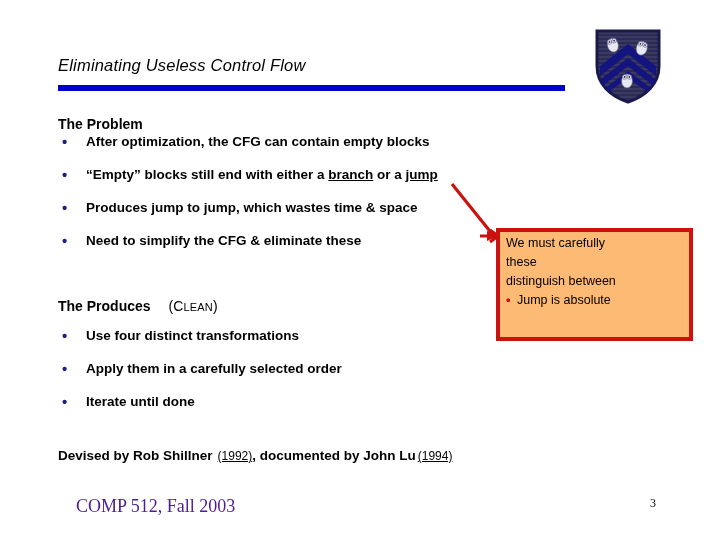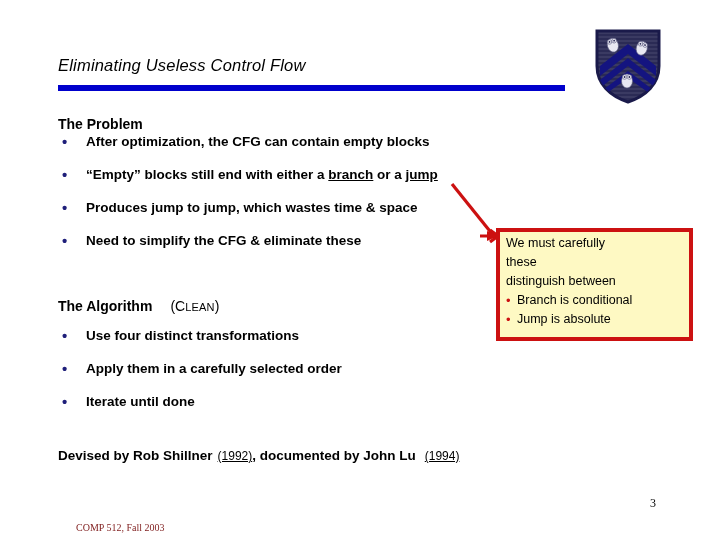--- a/index.html
+++ b/index.html
@@ -98,21 +98,21 @@
 
   
   #callout-box {
     position: absolute;
     left: 496px;
     top: 228px;
     width: 197px;
     height: 113px;
     box-sizing: border-box;
     border: 4px solid #CC1111;
-    background: #fef9c3;
+    background: #fdba74;
   }
   #callout-text {
     position: absolute;
     left: 6px;
     top: 2px;
     width: 186px;
     font-size: 12.5px;
     font-weight: normal;
     line-height: 19px;
     color: #000000;
@@ -155,30 +155,30 @@
     font-size: 13.5px;
     font-weight: bold;
     white-space: nowrap;
   }
   .year {
     font-weight: normal;
     font-size: 12px;
     padding-left: 5px;
     text-decoration: underline;
   }
-  .year-tight { padding-left: 9px; }
+  .year-tight { padding-left: 2px; }
 
   
   #footer-course {
     position: absolute;
     left: 76px;
-    top: 522px;
+    top: 496px;
     font-family: "Liberation Serif", serif;
-    font-size: 10px;
-    color: #7f1d1d;
+    font-size: 18px;
+    color: #4c1d95;
     white-space: nowrap;
   }
   #footer-page {
     position: absolute;
     left: 650px;
     top: 496px;
     font-family: "Liberation Serif", serif;
     font-size: 12px;
     color: #000000;
   }
@@ -275,31 +275,30 @@
   </div>
 
   <div id="callout-box">
     <div id="callout-text">
       <div>We must carefully</div>
       <div>these</div>
       <div>distinguish between</div>
       <ul id="callout-sublist">
         <li class="callout-sub-item">
           <span class="callout-sub-marker">•</span>
-          <span>Branch is conditional</span>
         </li>
         <li class="callout-sub-item">
           <span class="callout-sub-marker">•</span>
           <span>Jump is absolute</span>
         </li>
       </ul>
     </div>
   </div>
 
-  <div id="heading-algorithm" class="section-heading"><span>The Algorithm</span><span class="heading-paren"><span>(C</span><span class="smallcaps">LEAN</span><span>)</span></span></div>
+  <div id="heading-algorithm" class="section-heading"><span>The Produces</span><span class="heading-paren"><span>(C</span><span class="smallcaps">LEAN</span><span>)</span></span></div>
 
   <ul id="algorithm-list" class="bullet-list">
     <li class="bullet-item">
       <span class="bullet-marker">•</span>
       <span class="bullet-text">Use four distinct transformations</span>
     </li>
     <li class="bullet-item">
       <span class="bullet-marker">•</span>
       <span class="bullet-text">Apply them in a carefully selected order</span>
     </li>

